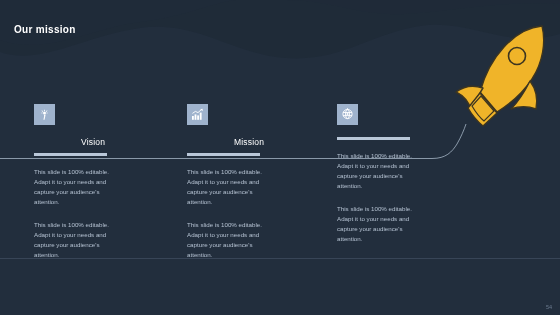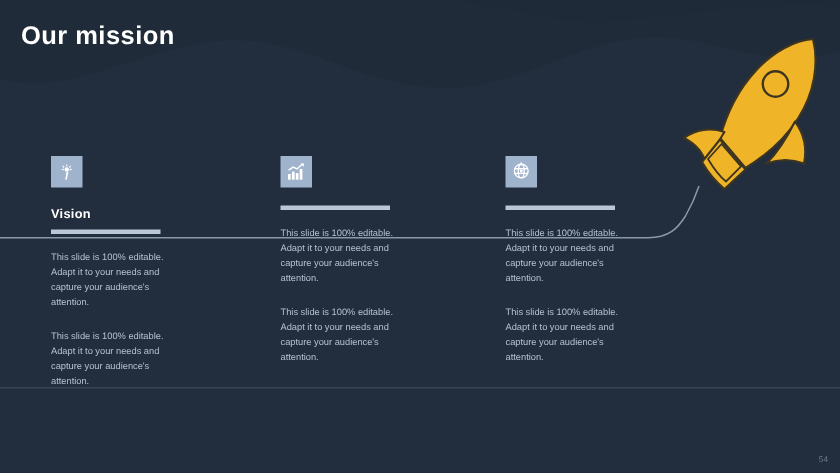--- a/index.html
+++ b/index.html
@@ -10,22 +10,22 @@
     overflow:hidden;
     position:relative;
   }
 
   
   .bg-waves { position:absolute; inset:0; z-index:0; }
 
   
   .title {
     position:absolute;
-    left:14px; top:14px;
-    font-size:17px;
+    left:14px; top:24px;
+    font-size:10px;
     font-weight:bold;
     color:#ffffff;
     letter-spacing:0.3px;
     z-index:5;
   }
 
   
   .rule-layer { position:absolute; left:0; top:0; width:560px; height:315px; z-index:2; }
 
   
@@ -49,24 +49,25 @@
     background:#9fb3cd;
     display:flex;
     align-items:center;
     justify-content:center;
     margin-bottom:12px;
   }
   .icon-box svg { display:block; }
 
   .col-label {
     font-size:8.5px;
-    font-weight:bold;
+    font-weight:normal;
     color:#ffffff;
     letter-spacing:0.2px;
     margin-bottom:6px;
+    margin-left:47px;
   }
   .accent-bar {
     width:73px;
     height:2.5px;
     background:#b9c7d8;
   }
   .body-text {
     font-size:6.2px;
     line-height:1.62;
     color:#b4c1d1;
@@ -158,20 +159,21 @@
         <g fill="#ffffff">
           <rect x="2" y="9" width="1.8" height="3.8"></rect>
           <rect x="4.6" y="7.4" width="1.8" height="5.4"></rect>
           <rect x="7.2" y="8.4" width="1.8" height="4.4"></rect>
           <rect x="9.8" y="5.6" width="1.8" height="7.2"></rect>
           <path d="M2.4 6.4 L5.4 4.4 L8 5.6 L11.6 2.4" fill="none" stroke="#ffffff" stroke-width="0.9"></path>
           <path d="M12.6 1.8 L12.6 4.2 L10.2 2.2 Z"></path>
         </g>
       </svg>
     </div>
+    <div class="col-label">Mission</div>
     <div class="accent-bar"></div>
     <div class="body-text">This slide is 100% editable. Adapt it to your needs and capture your audience's attention.</div>
     <div class="body-text second">This slide is 100% editable. Adapt it to your needs and capture your audience's attention.</div>
   </div>
 
   <div class="col col-2">
     <div class="icon-box">
       <svg width="15" height="15" viewBox="0 0 15 15">
         <g fill="none" stroke="#ffffff" stroke-width="0.9">
           <circle cx="7.5" cy="7" r="4.6"></circle>

